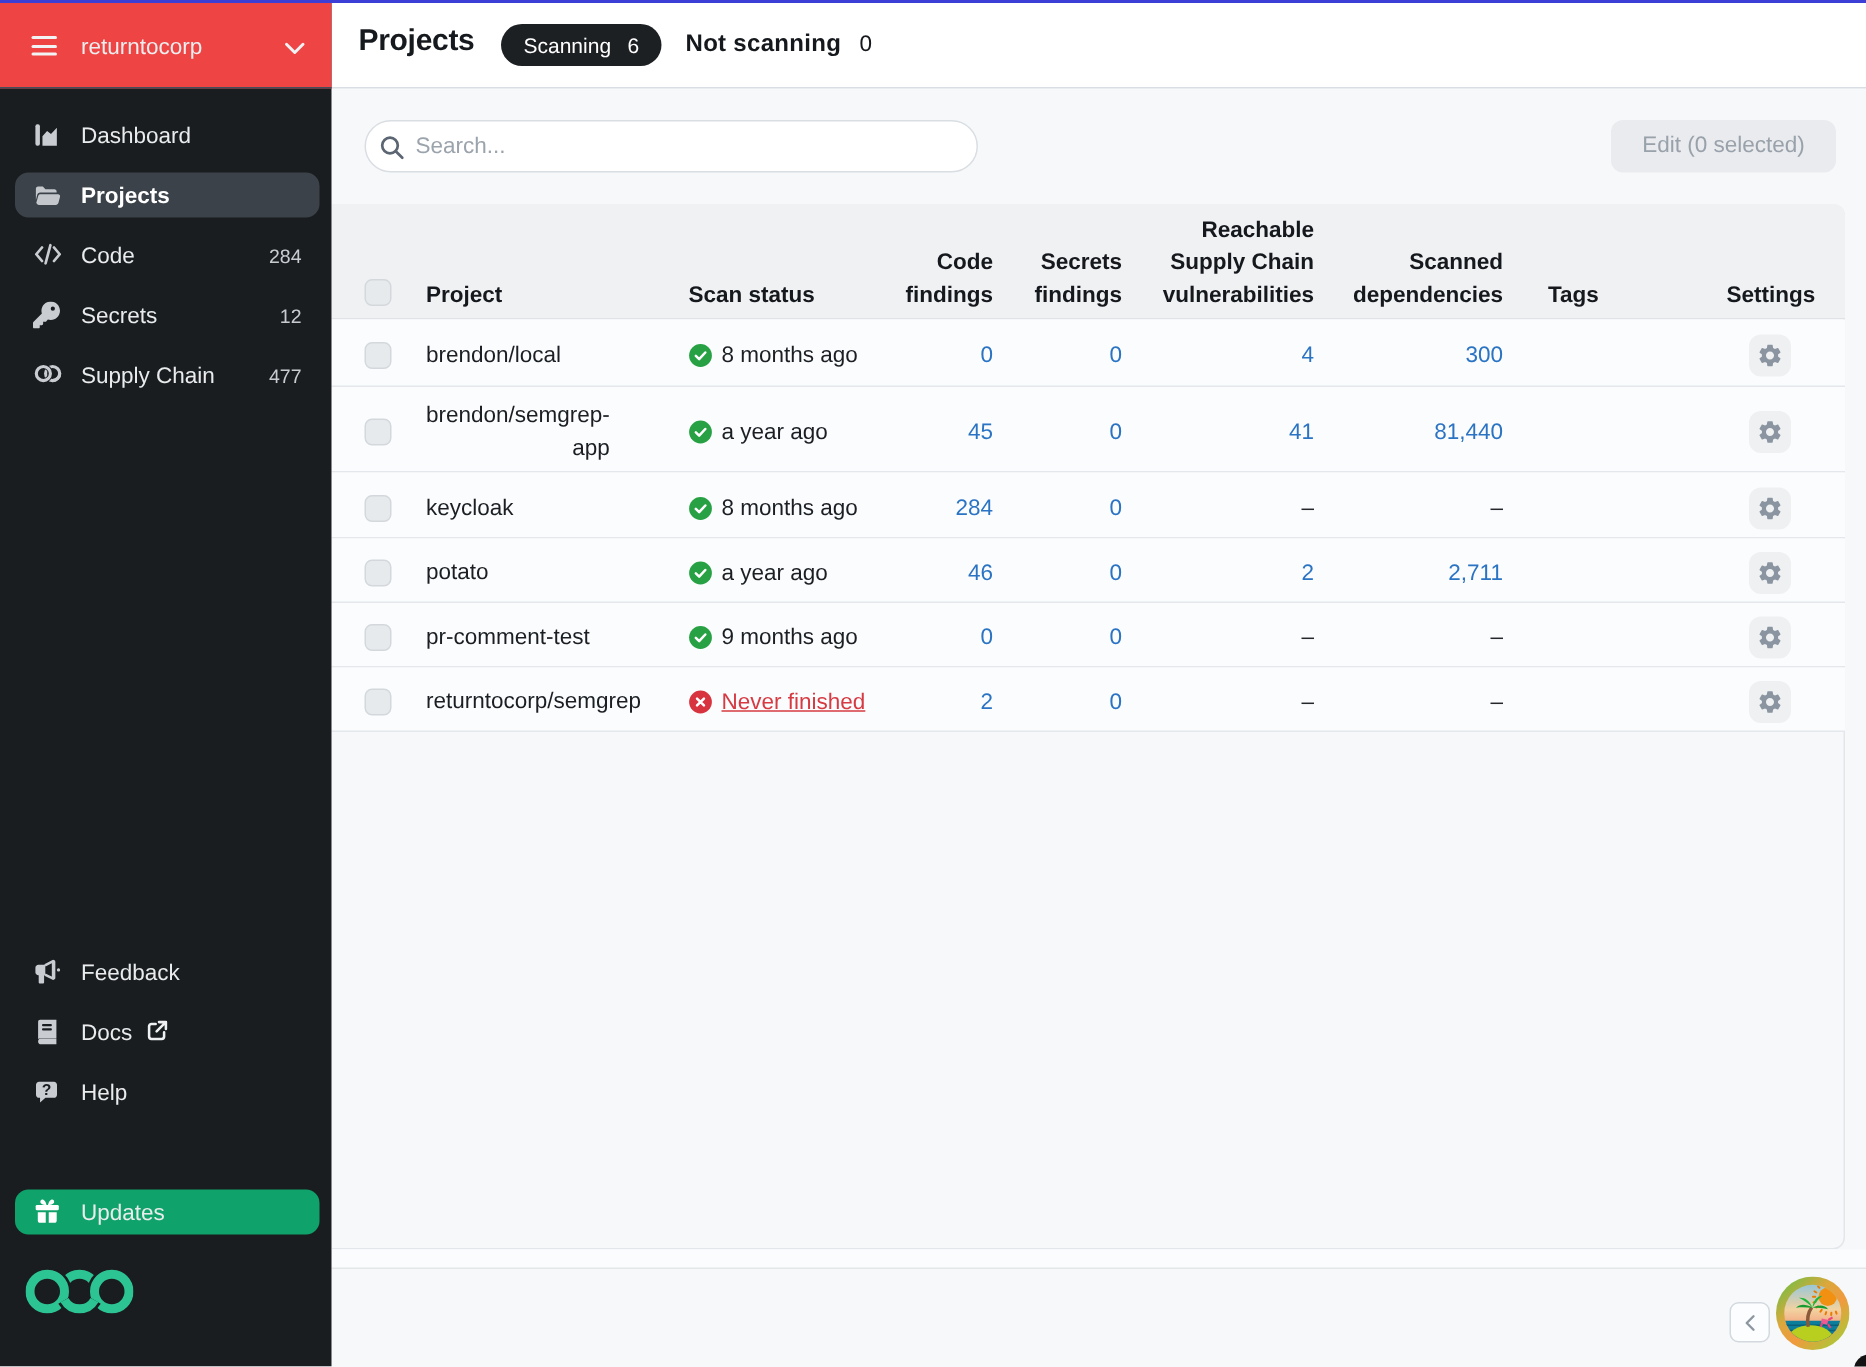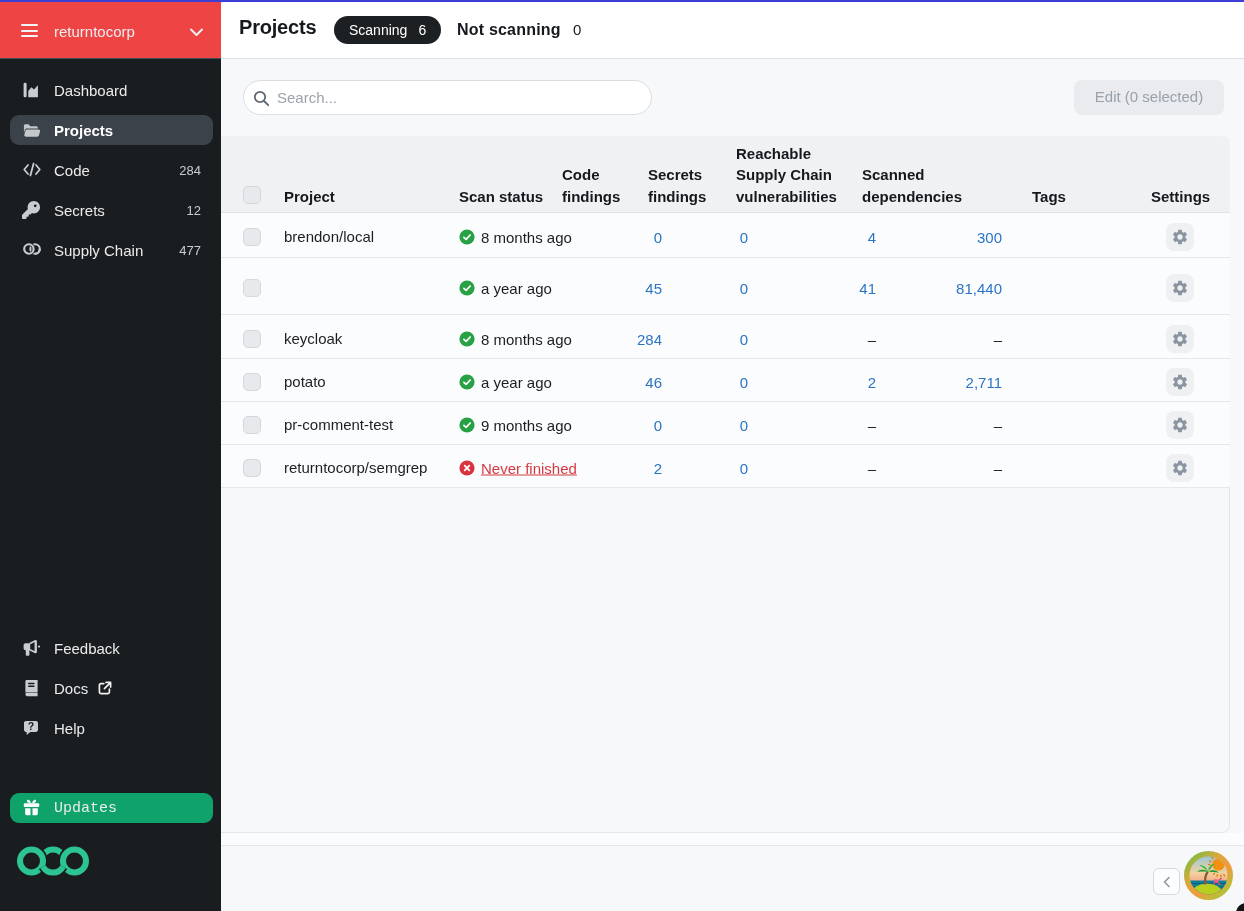--- a/index.html
+++ b/index.html
@@ -12,37 +12,37 @@
 #sidebar { left:0; top:2px; width:221px; height:909px; background:#1a1d20; }
 #sbhead { position:absolute; left:0; top:0; width:221px; height:57px; background:#ef4444; border-bottom:1px solid #434e59; }
 .hline { position:absolute; left:21px; width:17px; height:2px; background:#f2f3f4; border-radius:1px; }
 #sbtitle { position:absolute; left:54px; top:21px; font-size:15px; color:#eceef0; }
 .navitem { position:absolute; left:10px; width:203px; height:30px; border-radius:9px; color:#e9ebec; font-size:15px;text-align:center; }
 .navitem .txt { position:absolute; left:44px; top:7px; white-space:nowrap; }
 .navitem .ico { position:absolute; left:12px; top:6px; width:18px; height:18px; }
 .navitem .badge { position:absolute; right:12px; top:8px; font-size:13px; color:#c8ccd1; }
 .navsel { background:#3b4249; }
 .navsel .txt { font-weight:bold; color:#ffffff; }
-.navgreen { background:#0fa36b;font-family:Liberation Mono, monospace; }
+.navgreen { background:#0fa36b; }
 #logo { position:absolute; left:17px; top:843px; }
 
 #topbar { left:221px; top:2px; width:1023px; height:57px; background:#ffffff; border-bottom:1px solid #d9dee4; }
 #pgtitle { position:absolute; left:18px; top:14px; font-size:20px; font-weight:bold; color:#16191d; letter-spacing:-0.2px;}
 #scanpill { position:absolute; left:113px; top:14px; height:28px; background:#1d2023; border-radius:14px; color:#fff; font-size:14px; padding:0 15px; display:flex; align-items:center; gap:11px; }
 #notscan { position:absolute; left:236px; top:19px; font-size:16px; font-weight:bold; color:#15181c; letter-spacing:0.2px; }
 #notscan0 { position:absolute; left:352px; top:19px; font-size:15px; color:#15181c; }
 
 #search { left:243px; top:80px; width:409px; height:35px; background:#fff; border:1px solid #d9dee3; border-radius:17.5px; }
 #searchph { left:277px; top:89px; font-size:15px; color:#9ba3ac; }
 #editbtn { left:1074px; top:80px; width:150px; height:35px; background:#e9ebee; border-radius:8px; color:#99a1ab; font-size:15px; text-align:center; line-height:34px; }
 
 #card { left:221px; top:136px; width:1009px; height:697px; background:#f7f8f9; border-right:1px solid #e3e6ea; border-bottom:1px solid #e3e6ea; border-radius:0 8px 8px 0; }
 #thead { left:221px; top:136px; width:1009px; height:77px; background:#f0f1f3; border-bottom:1px solid #dfe3e7; border-radius:0 8px 0 0; }
 .th { position:absolute; font-size:15px; font-weight:bold; color:#15181d; line-height:21.5px; bottom:5px; }
-.thr { text-align:left; }
+.thr { text-align:right; }
 .row { position:absolute; left:221px; width:1009px; background:#fbfcfd; border-bottom:1px solid #e4e7eb; }
 .vc { position:absolute; top:calc(50% + 2px); transform:translateY(-50%);text-align:right; }
 .cb { position:absolute; left:22px; top:50%; margin-top:-7px; width:18px; height:18px; background:#e7eaed; border:1px solid #d4d8dc; border-radius:5px; }
 .pname { position:absolute; left:63px; font-size:15px; color:#1b1f24; line-height:21.5px; }
 .sicon { position:absolute; left:238px; top:50%; margin-top:-6px; width:16px; height:16px; }
 .stext { position:absolute; left:260px; font-size:15px; color:#1b1f24; }
 .num { position:absolute; font-size:15px; color:#2b74c4; text-align:right; width:120px; }
 .dash { position:absolute; font-size:15px; color:#23272c; text-align:right; width:120px; }
 .e1 { left:321px; } 
 .e2 { left:407px; } 
@@ -84,20 +84,21 @@
   <div class="num vc e3">4</div>
   <div class="num vc e4">300</div>
   <div class="gearbtn">
       <svg width="18" height="18" viewBox="0 0 24 24" fill="#8b95a1">
         <path d="M19.14 12.94c.04-.3.06-.61.06-.94 0-.32-.02-.64-.07-.94l2.03-1.58c.18-.14.23-.41.12-.61l-1.92-3.32c-.12-.22-.37-.29-.59-.22l-2.39.96c-.5-.38-1.03-.7-1.62-.94l-.36-2.54c-.04-.24-.24-.41-.48-.41h-3.84c-.24 0-.43.17-.47.41l-.36 2.54c-.59.24-1.13.57-1.62.94l-2.39-.96c-.22-.08-.47 0-.59.22L2.74 8.87c-.12.21-.08.47.12.61l2.03 1.58c-.05.3-.09.63-.09.94s.02.64.07.94l-2.03 1.58c-.18.14-.23.41-.12.61l1.92 3.32c.12.22.37.29.59.22l2.39-.96c.5.38 1.03.7 1.62.94l.36 2.54c.05.24.24.41.48.41h3.84c.24 0 .44-.17.47-.41l.36-2.54c.59-.24 1.13-.56 1.62-.94l2.39.96c.22.08.47 0 .59-.22l1.92-3.32c.12-.22.07-.47-.12-.61l-2.01-1.58zM12 15.6c-1.98 0-3.6-1.62-3.6-3.6s1.62-3.6 3.6-3.6 3.6 1.62 3.6 3.6-1.62 3.6-3.6 3.6z"></path>
       </svg>
     </div>
 </div>
 <div class="row" style="top:258px; height:57px;">
   <div class="cb"></div>
+  <div class="pname vc">brendon/semgrep-<br>app</div>
   <div class="sicon"><svg width="16" height="16" viewBox="0 0 16 16">
         <circle cx="8" cy="8" r="7.6" fill="#27a144"></circle>
         <path d="M4.9 8.3 L7.1 10.4 L11.2 6" stroke="#fff" stroke-width="1.7" fill="none" stroke-linecap="round" stroke-linejoin="round"></path>
       </svg></div>
   <div class="stext vc">a year ago</div>
   <div class="num vc e1">45</div>
   <div class="num vc e2">0</div>
   <div class="num vc e3">41</div>
   <div class="num vc e4">81,440</div>
   <div class="gearbtn">

